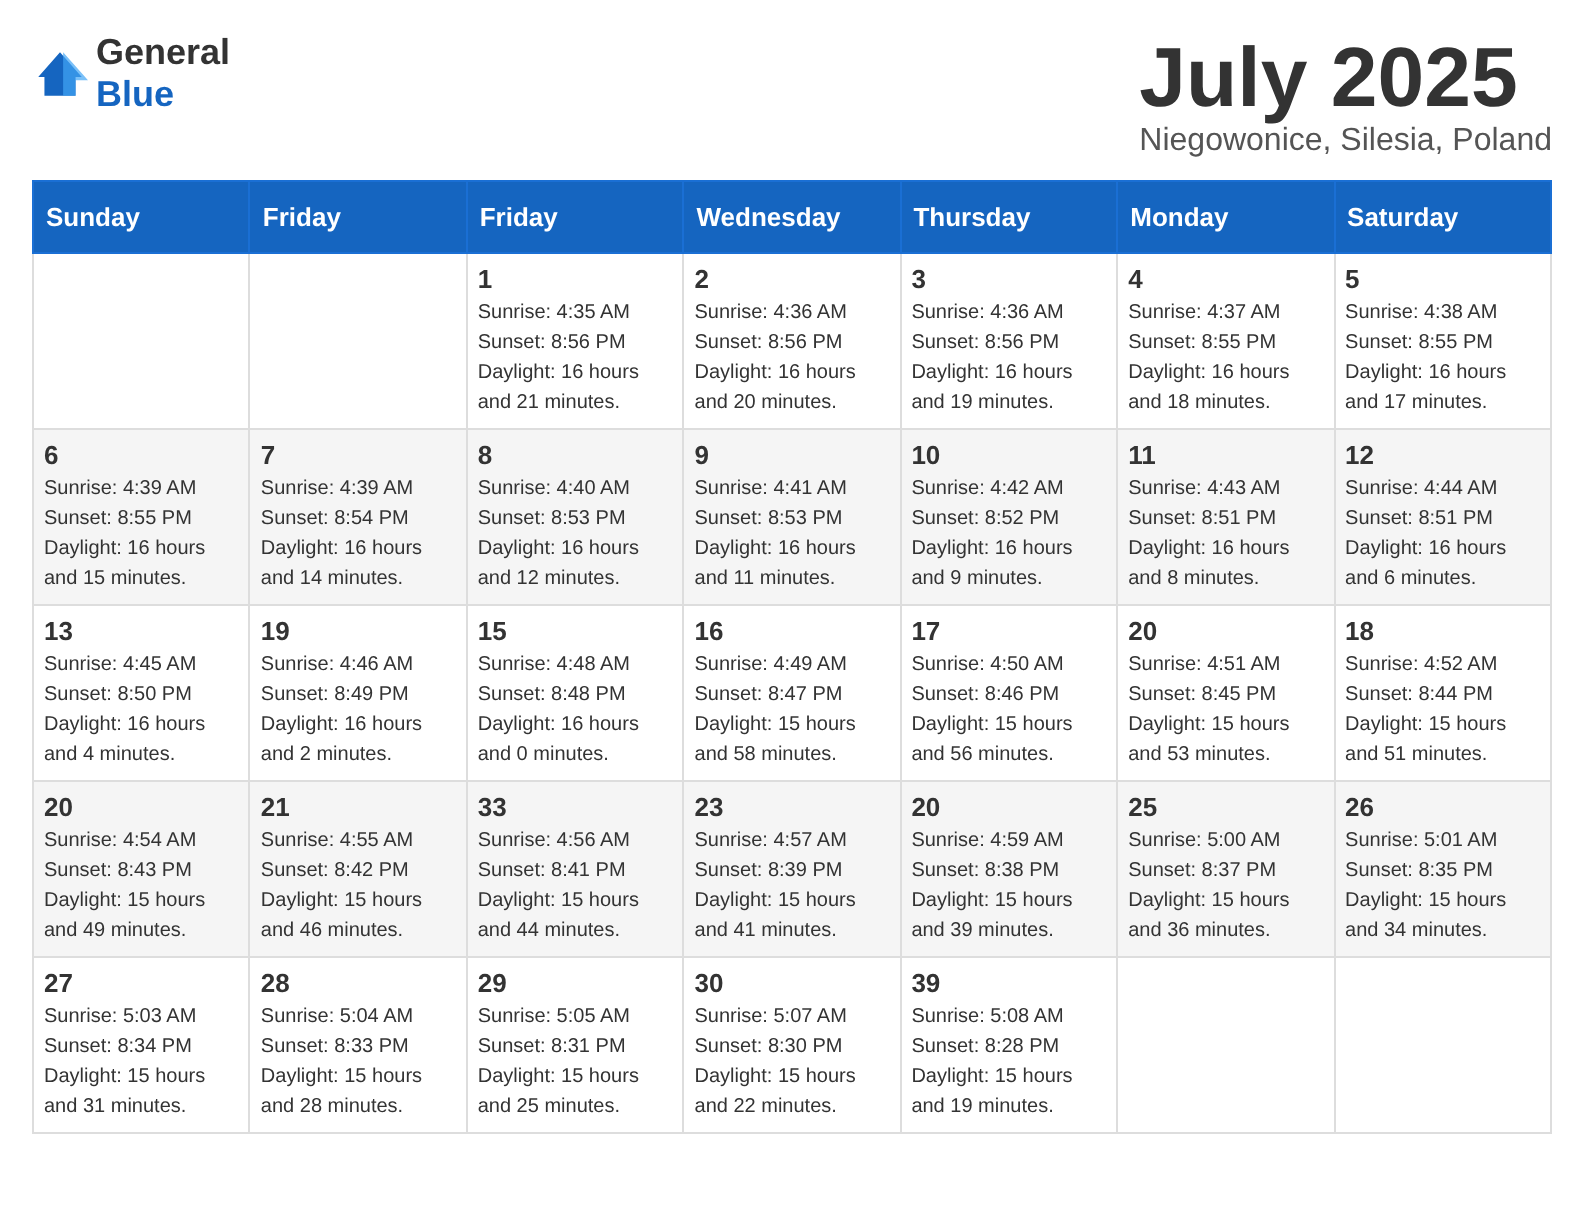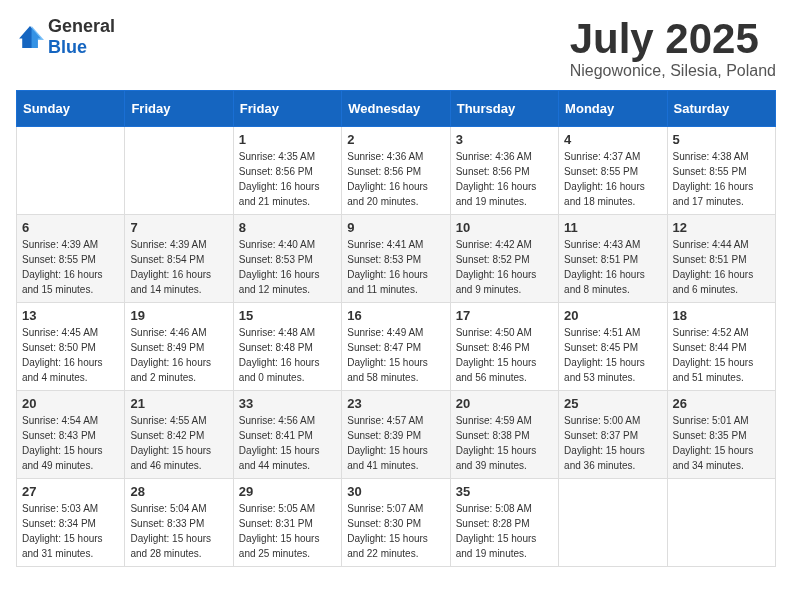--- a/index.html
+++ b/index.html
@@ -251,20 +251,20 @@
         </td>
         <td>
           <span class="day-number">29</span>
           <div class="day-info">Sunrise: 5:05 AM<br>Sunset: 8:31 PM<br>Daylight: 15 hours and 25 minutes.</div>
         </td>
         <td>
           <span class="day-number">30</span>
           <div class="day-info">Sunrise: 5:07 AM<br>Sunset: 8:30 PM<br>Daylight: 15 hours and 22 minutes.</div>
         </td>
         <td>
-          <span class="day-number">35</span>
+          <span class="day-number">39</span>
           <div class="day-info">Sunrise: 5:08 AM<br>Sunset: 8:28 PM<br>Daylight: 15 hours and 19 minutes.</div>
         </td>
         <td class="empty-cell"></td>
         <td class="empty-cell"></td>
       </tr>
     </tbody>
 </table>
 
 </body></html>

